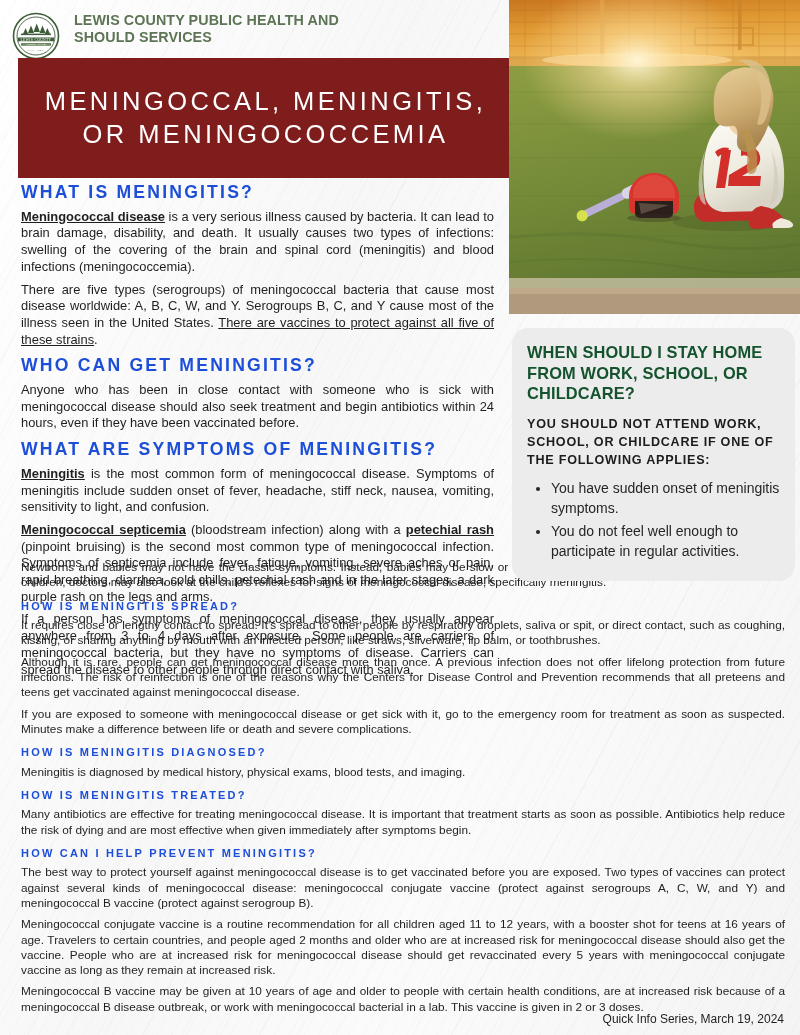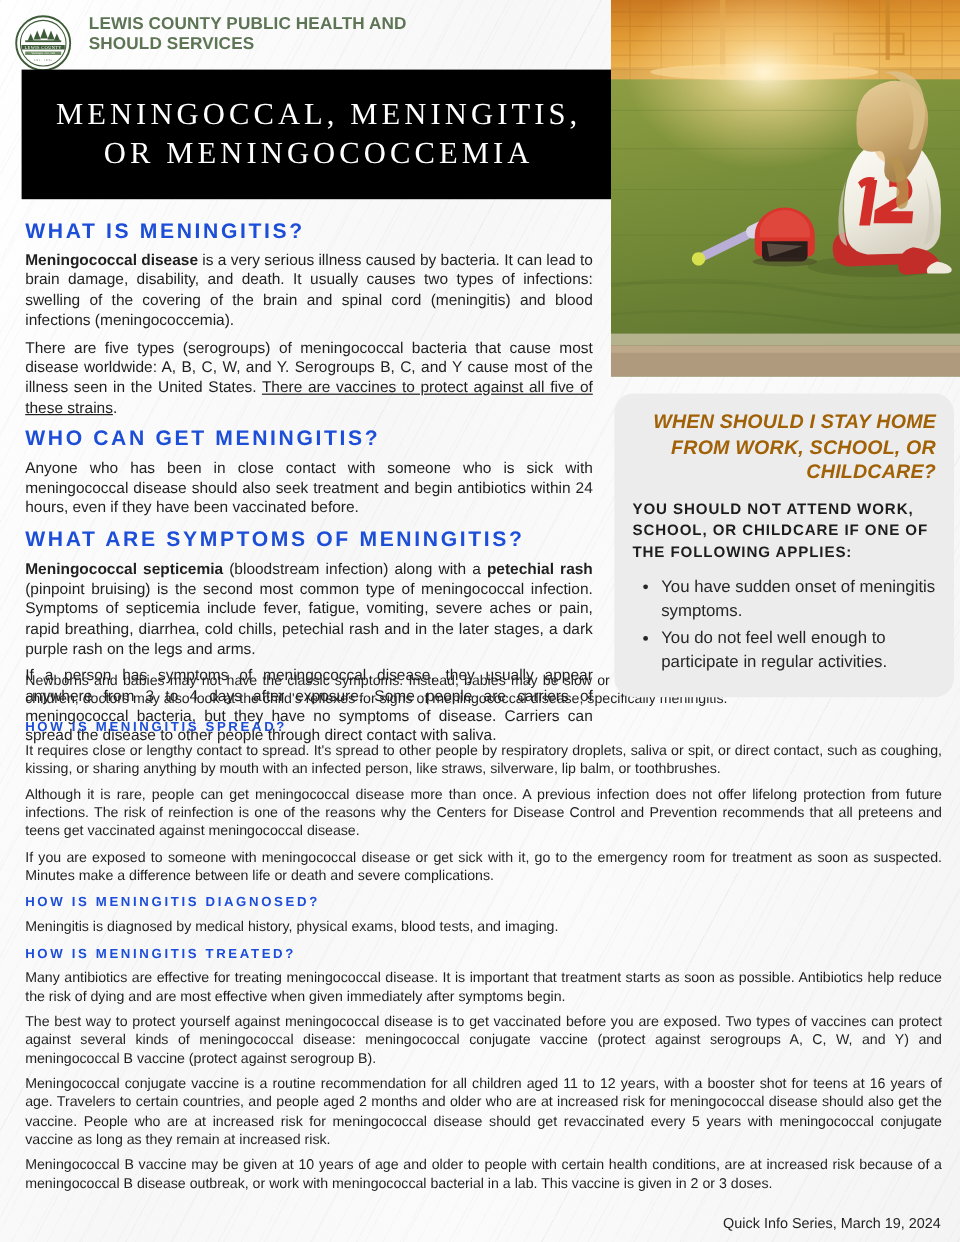--- a/index.html
+++ b/index.html
@@ -51,27 +51,26 @@
     line-height: 1.22;
     color: #5d7455;
     letter-spacing: 0.1px;
   }
 
   
   .title-banner {
     position: absolute;
     left: 18px; top: 58px;
     width: 495px;
-    height: 108px;
-    background: #000000;
+    height: 120px;
+    background: #7f1d1d;
     display: flex;
     align-items: center;
     justify-content: center;
     z-index: 2;
-    font-family: Liberation Serif, serif;
   }
   .title-banner h1 {
     color: #ffffff;
     font-size: 25.5px;
     font-weight: normal;
     letter-spacing: 3.4px;
     line-height: 1.29;
     text-align: center;
     padding: 0 6px;
   }
@@ -97,27 +96,26 @@
   .callout {
     position: absolute;
     left: 512px; top: 328px;
     width: 283px;
     padding: 14px 15px 15px 15px;
     background: #ececec;
     border-radius: 16px;
     z-index: 2;
   }
   .callout-title {
-    color: #a16207;
+    color: #14532d;
     font-size: 16.4px;
     font-weight: bold;
-    text-align: right;
+    text-align: left;
     line-height: 1.26;
     letter-spacing: 0.15px;
-    font-style: italic;
   }
   .callout-sub {
     margin-top: 12px;
     font-size: 12.6px;
     font-weight: bold;
     color: #1c1c1c;
     line-height: 1.42;
     letter-spacing: 0.75px;
   }
   .callout ul {
@@ -153,21 +151,21 @@
   p.body {
     color: #1f1f1f;
     text-align: justify;
     margin-top: 6px;
   }
   .col-left p.body { font-size: 12.9px; line-height: 1.295; }
   .col-full p.body { font-size: 11.8px; line-height: 1.3; }
 
   p.body:first-child { margin-top: 0; }
 
-  b { font-weight: bold; }
+  b { font-weight: bold; text-decoration: underline; }
   u { text-decoration: underline; }
 
   .footer {
     position: absolute;
     right: 16px; bottom: 9px;
     font-size: 12px;
     color: #1f1f1f;
   }
 </style>
 </head>
@@ -304,20 +302,21 @@
 <div class="col-left">
 
   <h2>WHAT IS MENINGITIS?</h2>
   <p class="body"><b>Meningococcal disease</b><span> is a very serious illness caused by bacteria. It can lead to brain damage, disability, and death. It usually causes two types of infections: swelling of the covering of the brain and spinal cord (meningitis) and blood infections (meningococcemia).</span></p>
   <p class="body"><span>There are five types (serogroups) of meningococcal bacteria that cause most disease worldwide: A, B, C, W, and Y. Serogroups B, C, and Y cause most of the illness seen in the United States. </span><u>There are vaccines to protect against all five of these strains</u><span>.</span></p>
 
   <h2>WHO CAN GET MENINGITIS?</h2>
   <p class="body">Anyone who has been in close contact with someone who is sick with meningococcal disease should also seek treatment and begin antibiotics within 24 hours, even if they have been vaccinated before.</p>
 
   <h2>WHAT ARE SYMPTOMS OF MENINGITIS?</h2>
+  <p class="body"><b>Meningitis</b><span> is the most common form of meningococcal disease. Symptoms of meningitis include sudden onset of fever, headache, stiff neck, nausea, vomiting, sensitivity to light, and confusion.</span></p>
   <p class="body"><b>Meningococcal septicemia</b><span> (bloodstream infection) along with a </span><b>petechial rash</b><span> (pinpoint bruising) is the second most common type of meningococcal infection. Symptoms of septicemia include fever, fatigue, vomiting, severe aches or pain, rapid breathing, diarrhea, cold chills, petechial rash and in the later stages, a dark purple rash on the legs and arms.</span></p>
   <p class="body">If a person has symptoms of meningococcal disease, they usually appear anywhere from 3 to 4 days after exposure. Some people are carriers of meningococcal bacteria, but they have no symptoms of disease. Carriers can spread the disease to other people through direct contact with saliva.</p>
 </div>
 
 <div class="callout">
   <div class="callout-title">WHEN SHOULD I STAY HOME FROM WORK, SCHOOL, OR CHILDCARE?</div>
   <div class="callout-sub">YOU SHOULD NOT ATTEND WORK, SCHOOL, OR CHILDCARE IF ONE OF THE FOLLOWING APPLIES:</div>
   <ul>
     <li>You have sudden onset of meningitis symptoms.</li>
     <li>You do not feel well enough to participate in regular activities.</li>
@@ -332,19 +331,20 @@
   <p class="body">It requires close or lengthy contact to spread. It's spread to other people by respiratory droplets, saliva or spit, or direct contact, such as coughing, kissing, or sharing anything by mouth with an infected person, like straws, silverware, lip balm, or toothbrushes.</p>
   <p class="body">Although it is rare, people can get meningococcal disease more than once. A previous infection does not offer lifelong protection from future infections. The risk of reinfection is one of the reasons why the Centers for Disease Control and Prevention recommends that all preteens and teens get vaccinated against meningococcal disease.</p>
   <p class="body">If you are exposed to someone with meningococcal disease or get sick with it, go to the emergency room for treatment as soon as suspected. Minutes make a difference between life or death and severe complications.</p>
 
   <h2>HOW IS MENINGITIS DIAGNOSED?</h2>
   <p class="body">Meningitis is diagnosed by medical history, physical exams, blood tests, and imaging.</p>
 
   <h2>HOW IS MENINGITIS TREATED?</h2>
   <p class="body">Many antibiotics are effective for treating meningococcal disease. It is important that treatment starts as soon as possible. Antibiotics help reduce the risk of dying and are most effective when given immediately after symptoms begin.</p>
 
+  <h2>HOW CAN I HELP PREVENT MENINGITIS?</h2>
   <p class="body">The best way to protect yourself against meningococcal disease is to get vaccinated before you are exposed. Two types of vaccines can protect against several kinds of meningococcal disease: meningococcal conjugate vaccine (protect against serogroups A, C, W, and Y) and meningococcal B vaccine (protect against serogroup B).</p>
   <p class="body">Meningococcal conjugate vaccine is a routine recommendation for all children aged 11 to 12 years, with a booster shot for teens at 16 years of age. Travelers to certain countries, and people aged 2 months and older who are at increased risk for meningococcal disease should also get the vaccine. People who are at increased risk for meningococcal disease should get revaccinated every 5 years with meningococcal conjugate vaccine as long as they remain at increased risk.</p>
   <p class="body">Meningococcal B vaccine may be given at 10 years of age and older to people with certain health conditions, are at increased risk because of a meningococcal B disease outbreak, or work with meningococcal bacterial in a lab. This vaccine is given in 2 or 3 doses.</p>
 
 </div>
 
 <div class="footer">Quick Info Series, March 19, 2024</div>
 
 </body></html>

